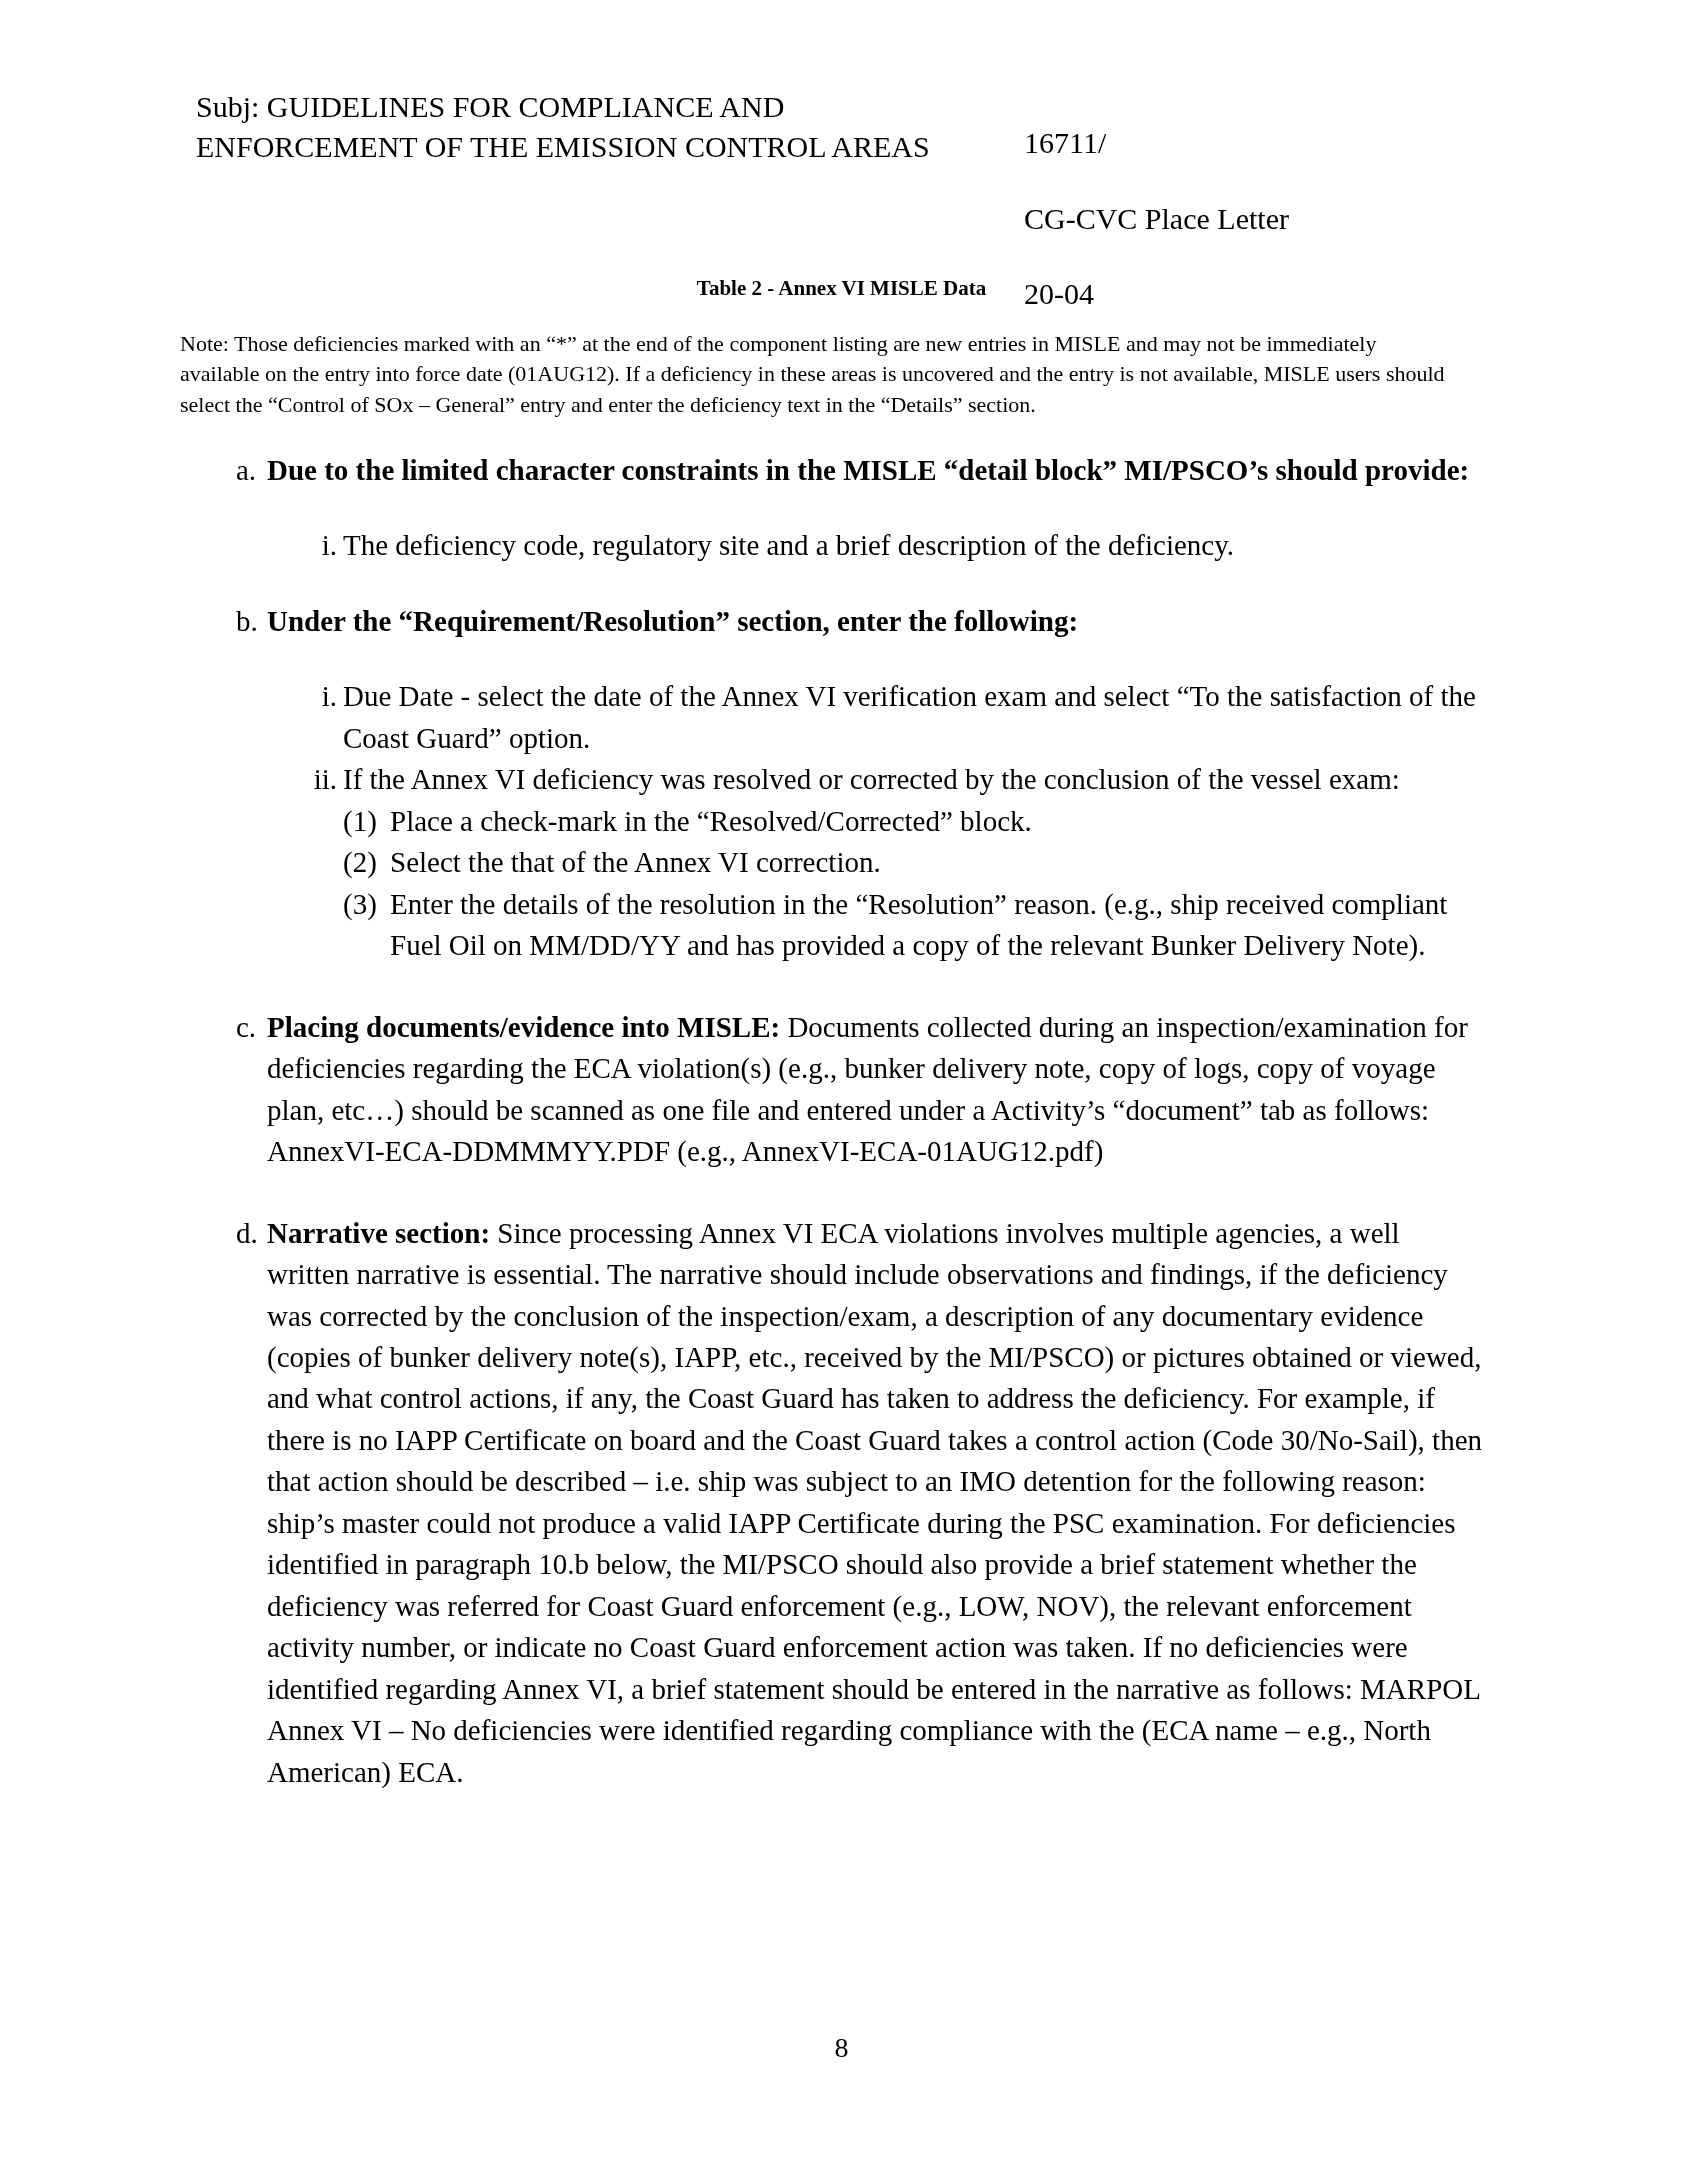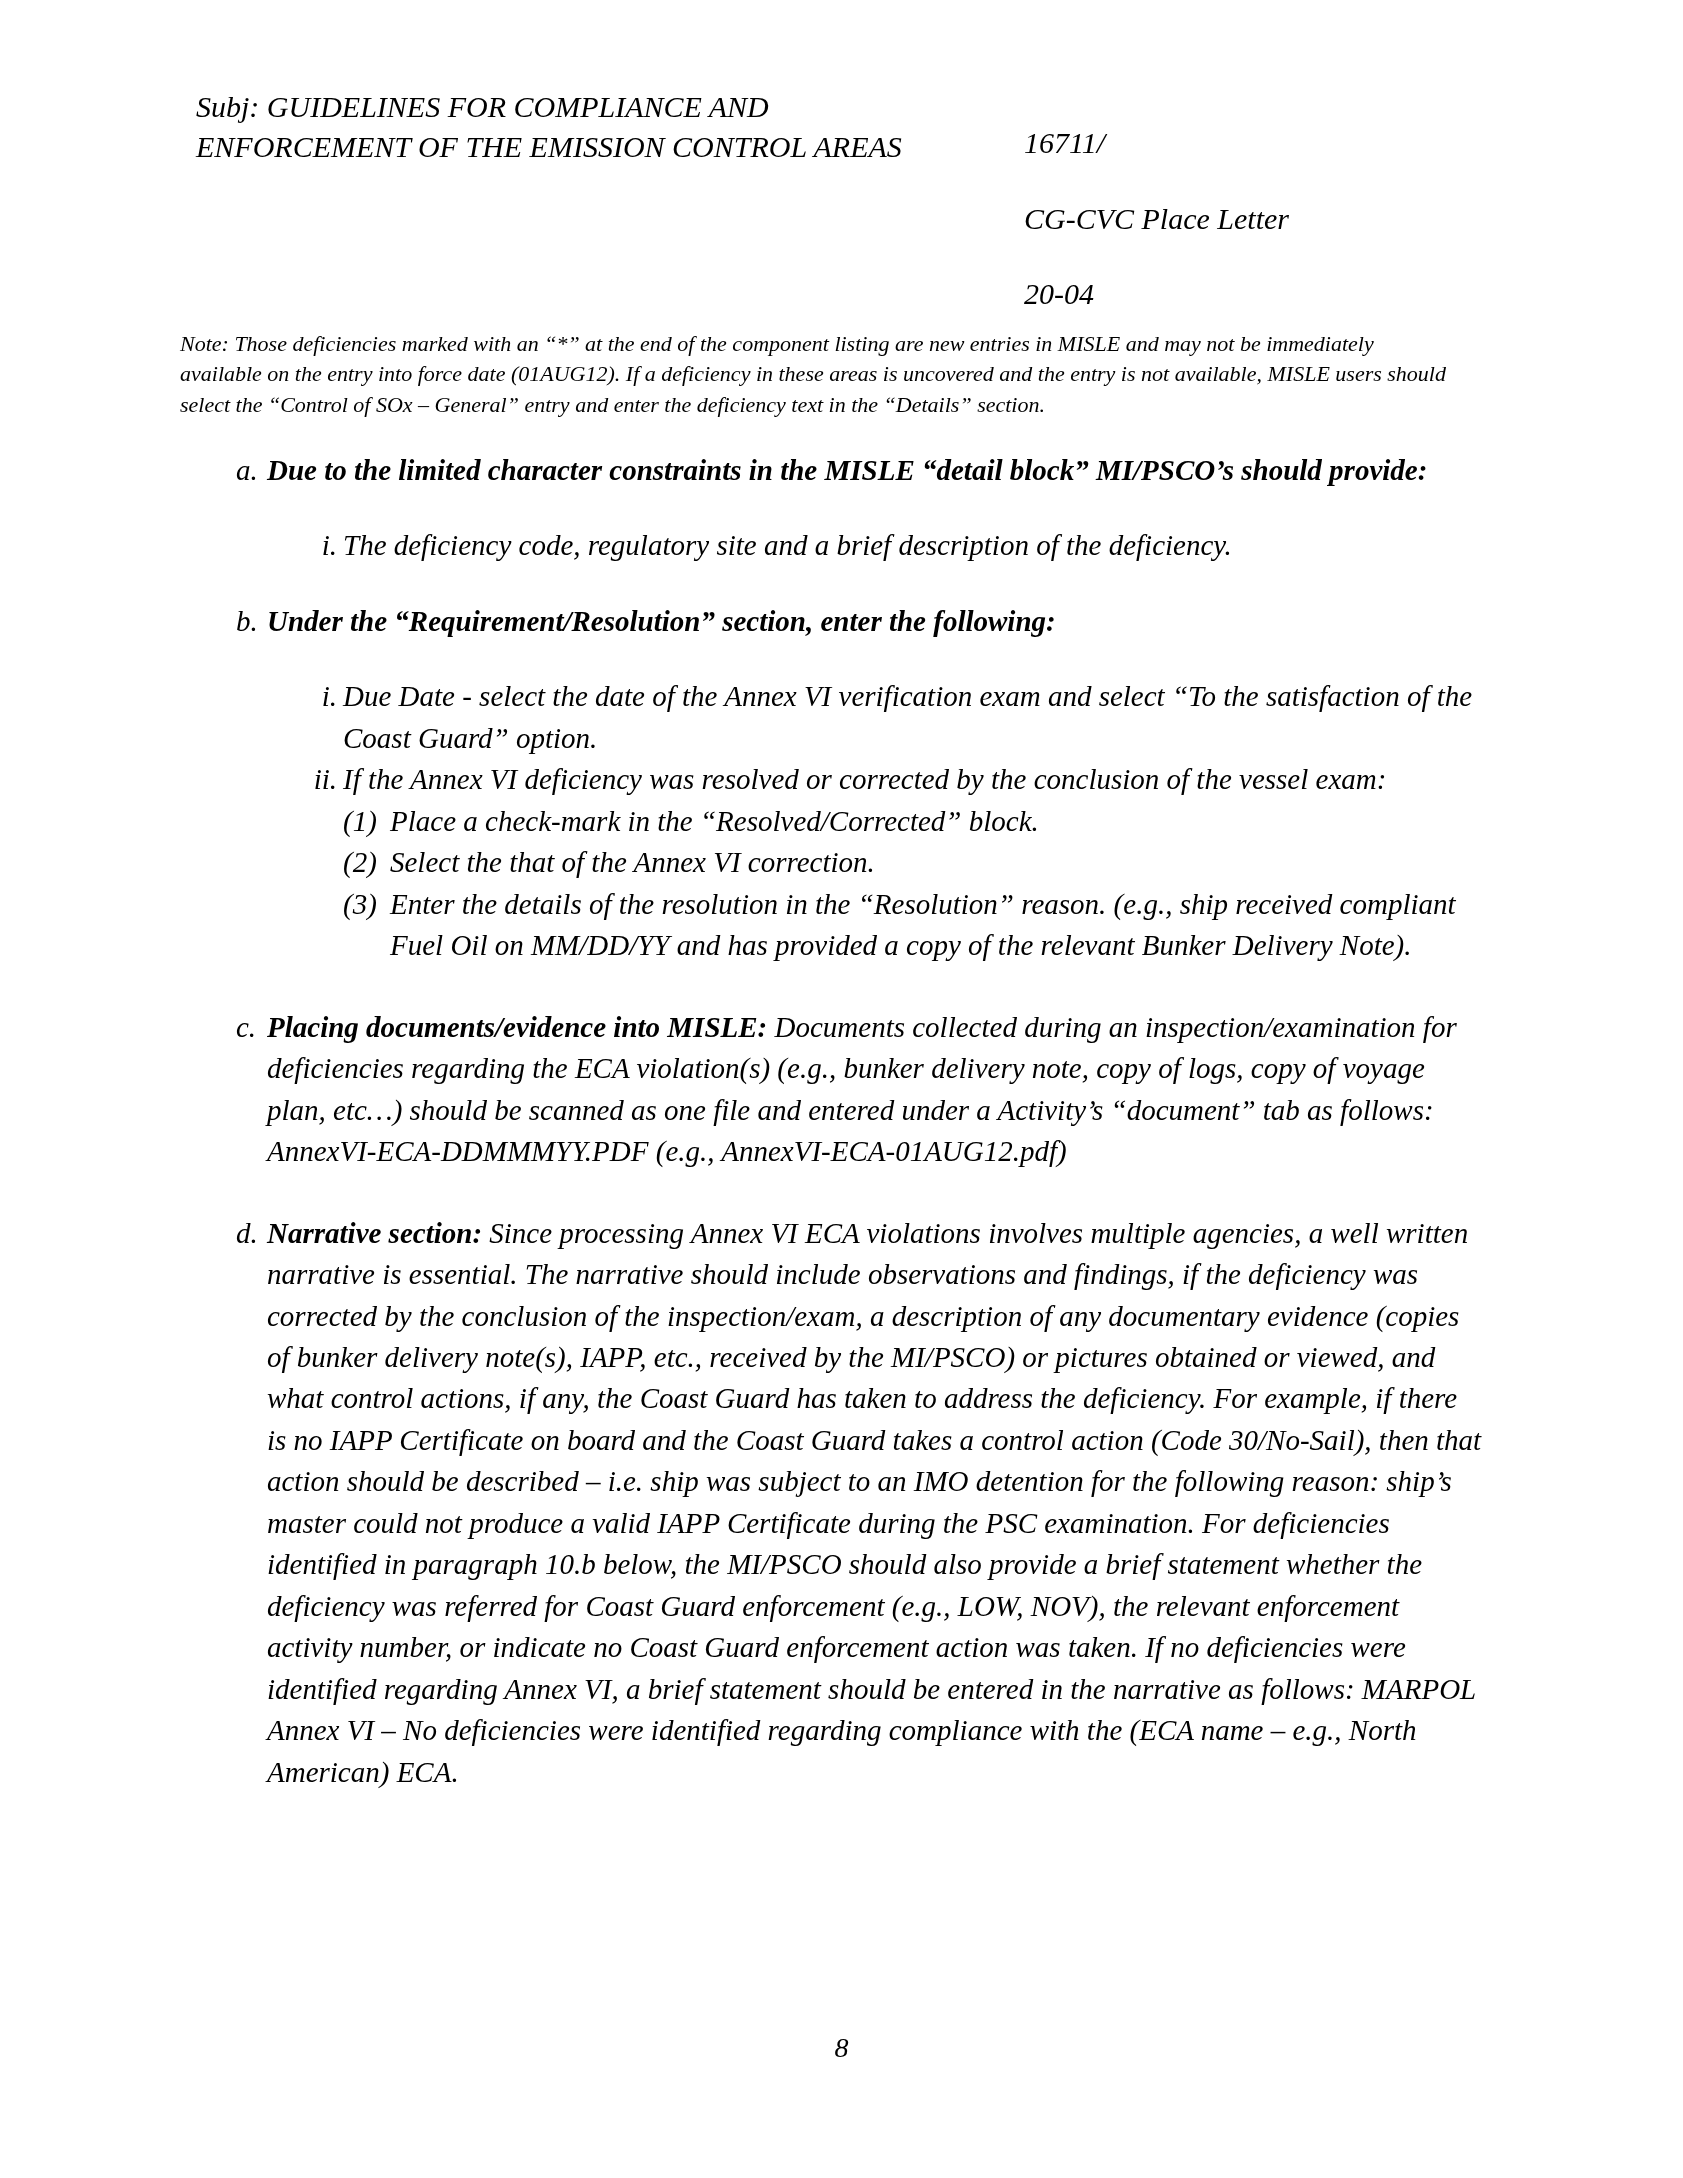--- a/index.html
+++ b/index.html
@@ -14,21 +14,20 @@
     color: #000000;
     position: relative;
     overflow: hidden;
   }
   .page {
     position: relative;
     width: 1683px;
     height: 2178px;
     box-sizing: border-box;
     padding: 12px;
-    font-style: italic;
   }
 
   
   .header {
     position: absolute;
     top: 87px;
     left: 196px;
     right: 168px;
     display: flex;
     justify-content: flex-start;
@@ -143,20 +142,21 @@
       <div>Subj: GUIDELINES FOR COMPLIANCE AND</div>
       <div>ENFORCEMENT OF THE EMISSION CONTROL AREAS</div>
     </div>
     <div class="header-right">
       <div>16711/</div>
       <div>CG-CVC Place Letter</div>
       <div>20-04</div>
     </div>
   </div>
 
+  <div class="table-caption">Table 2 - Annex VI MISLE Data</div>
 
   <div class="note">
     <p>Note:  Those deficiencies marked with an “*” at the end of the component listing are new entries in MISLE and may not be immediately available on the entry into force date (01AUG12).  If a deficiency in these areas is uncovered and the entry is not available, MISLE users should select the “Control of SOx – General” entry and enter the deficiency text in the “Details” section.</p>
   </div>
 
   <div class="body-list">
 
     <div class="item item-a">
       <span class="marker">a.</span>
       <span class="text bold">Due to the limited character constraints in the MISLE “detail block” MI/PSCO’s should provide:</span>

